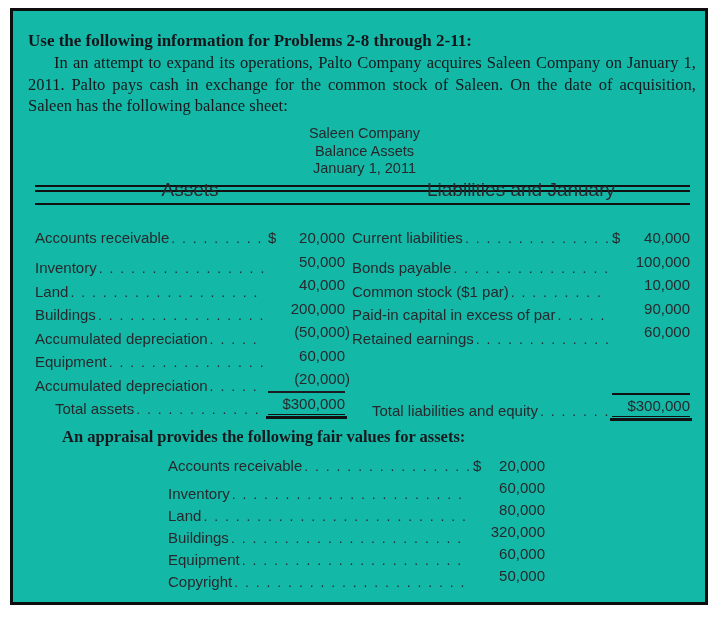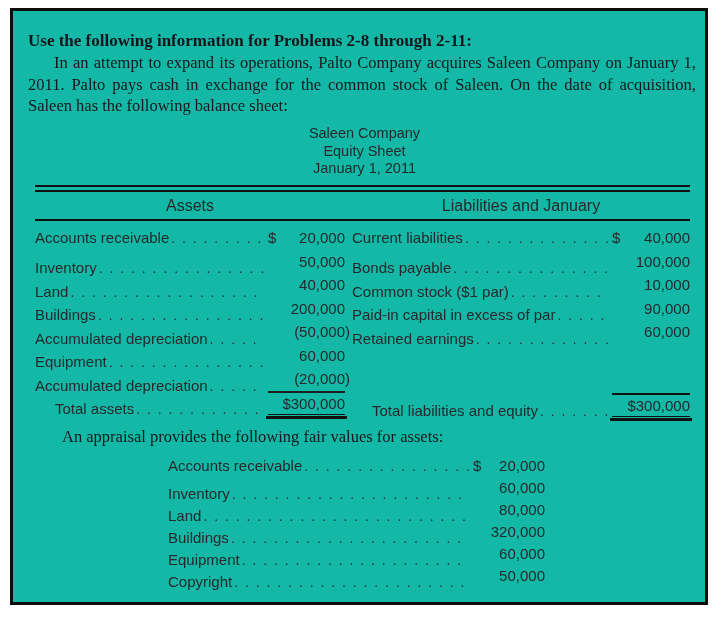--- a/index.html
+++ b/index.html
@@ -3,21 +3,21 @@
 <meta charset="utf-8">
 <style>
   html,body{margin:0;padding:0;background:#ffffff;}
   body{width:724px;height:623px;position:relative;font-family:"Liberation Serif",serif;color:#1b1c20;}
   .frame{position:absolute;left:10px;top:8px;width:698px;height:597px;border:3px solid #0d0d0d;box-sizing:border-box;background:#14b8a6;}
   .heading{position:absolute;left:15px;top:19px;width:670px;font-weight:bold;font-size:17px;line-height:22px;color:#14151b;}
   .intro{position:absolute;left:15px;top:41px;width:668px;font-size:16.5px;line-height:21.5px;text-align:justify;text-indent:26px;color:#17181d;}
   .sans{font-family:"Liberation Sans",sans-serif;color:#26282d;}
   .bs-title{position:absolute;left:24px;top:114px;width:655px;text-align:center;font-size:14.5px;line-height:17.5px;}
   .dbl-rule{position:absolute;left:22px;top:174px;width:655px;height:3px;border-top:2px solid #111;border-bottom:2px solid #111;}
-  .col-headers{position:absolute;left:22px;top:184px;width:655px;height:24px;display:flex;border-bottom:2px solid #111;font-size:16px;line-height:22px;}
+  .col-headers{position:absolute;left:22px;top:168px;width:655px;height:24px;display:flex;border-bottom:2px solid #111;font-size:19px;line-height:22px;}
   .col-headers .h-left{width:310px;text-align:center;}
   .col-headers .h-gap{width:7px;}
   .col-headers .h-right{width:338px;text-align:center;}
   .sheet{position:absolute;left:22px;top:215px;width:655px;display:flex;font-size:15px;}
   .col-left{width:310px;}
   .col-gap{width:7px;}
   .col-right{width:338px;}
   .row{display:flex;align-items:baseline;height:23.5px;line-height:23.5px;white-space:nowrap;}
   .row .lbl{flex-shrink:0;}
   .dots{flex:1;overflow:hidden;white-space:nowrap;margin:0 4px 0 2px;}
@@ -26,37 +26,37 @@
   .col-left .amt{width:77px;}
   .col-right .amt{width:78px;}
   .val.shift{margin-right:-5px;}
   .u-single{border-bottom:2px solid #1b1c20;}
   .u-dbl{position:relative;border-bottom:1.5px solid #111;}
   .u-dbl::after{content:"";position:absolute;left:-2px;right:-2px;bottom:-5px;height:2.5px;background:#111;}
   .rule-top{border-top:2px solid #111;}
   .total-row{height:21px;line-height:21px;margin-top:2px;}
   .total-row .lbl{padding-left:20px;}
   .spacer{height:47px;}
-  .appraisal{position:absolute;left:49px;top:416px;width:600px;font-size:16.5px;color:#17181d;}
+  .appraisal{position:absolute;left:49px;top:416px;width:600px;font-size:16.5px;color:#17181d;font-weight:bold;}
   .fair{position:absolute;left:155px;top:444px;width:377px;font-size:15px;}
   .fair .row{height:22px;line-height:22px;}
   .fair .amt{width:72px;flex-shrink:0;display:flex;justify-content:space-between;}
 </style>
 </head>
 <body>
 
 <div class="frame">
 
   <div class="heading">Use the following information for Problems 2-8 through 2-11:</div>
 
   <div class="intro">In an attempt to expand its operations, Palto Company acquires Saleen Company on January 1, 2011. Palto pays cash in exchange for the common stock of Saleen. On the date of acquisition, Saleen has the following balance sheet:</div>
 
   <div class="bs-title sans">
     <div>Saleen Company</div>
-    <div>Equity Sheet</div>
+    <div>Balance Assets</div>
     <div>January 1, 2011</div>
   </div>
 
   <div class="dbl-rule"></div>
 
   <div class="col-headers sans">
     <div class="h-left">Assets</div>
     <div class="h-gap"></div>
     <div class="h-right">Liabilities and January</div>
   </div>

